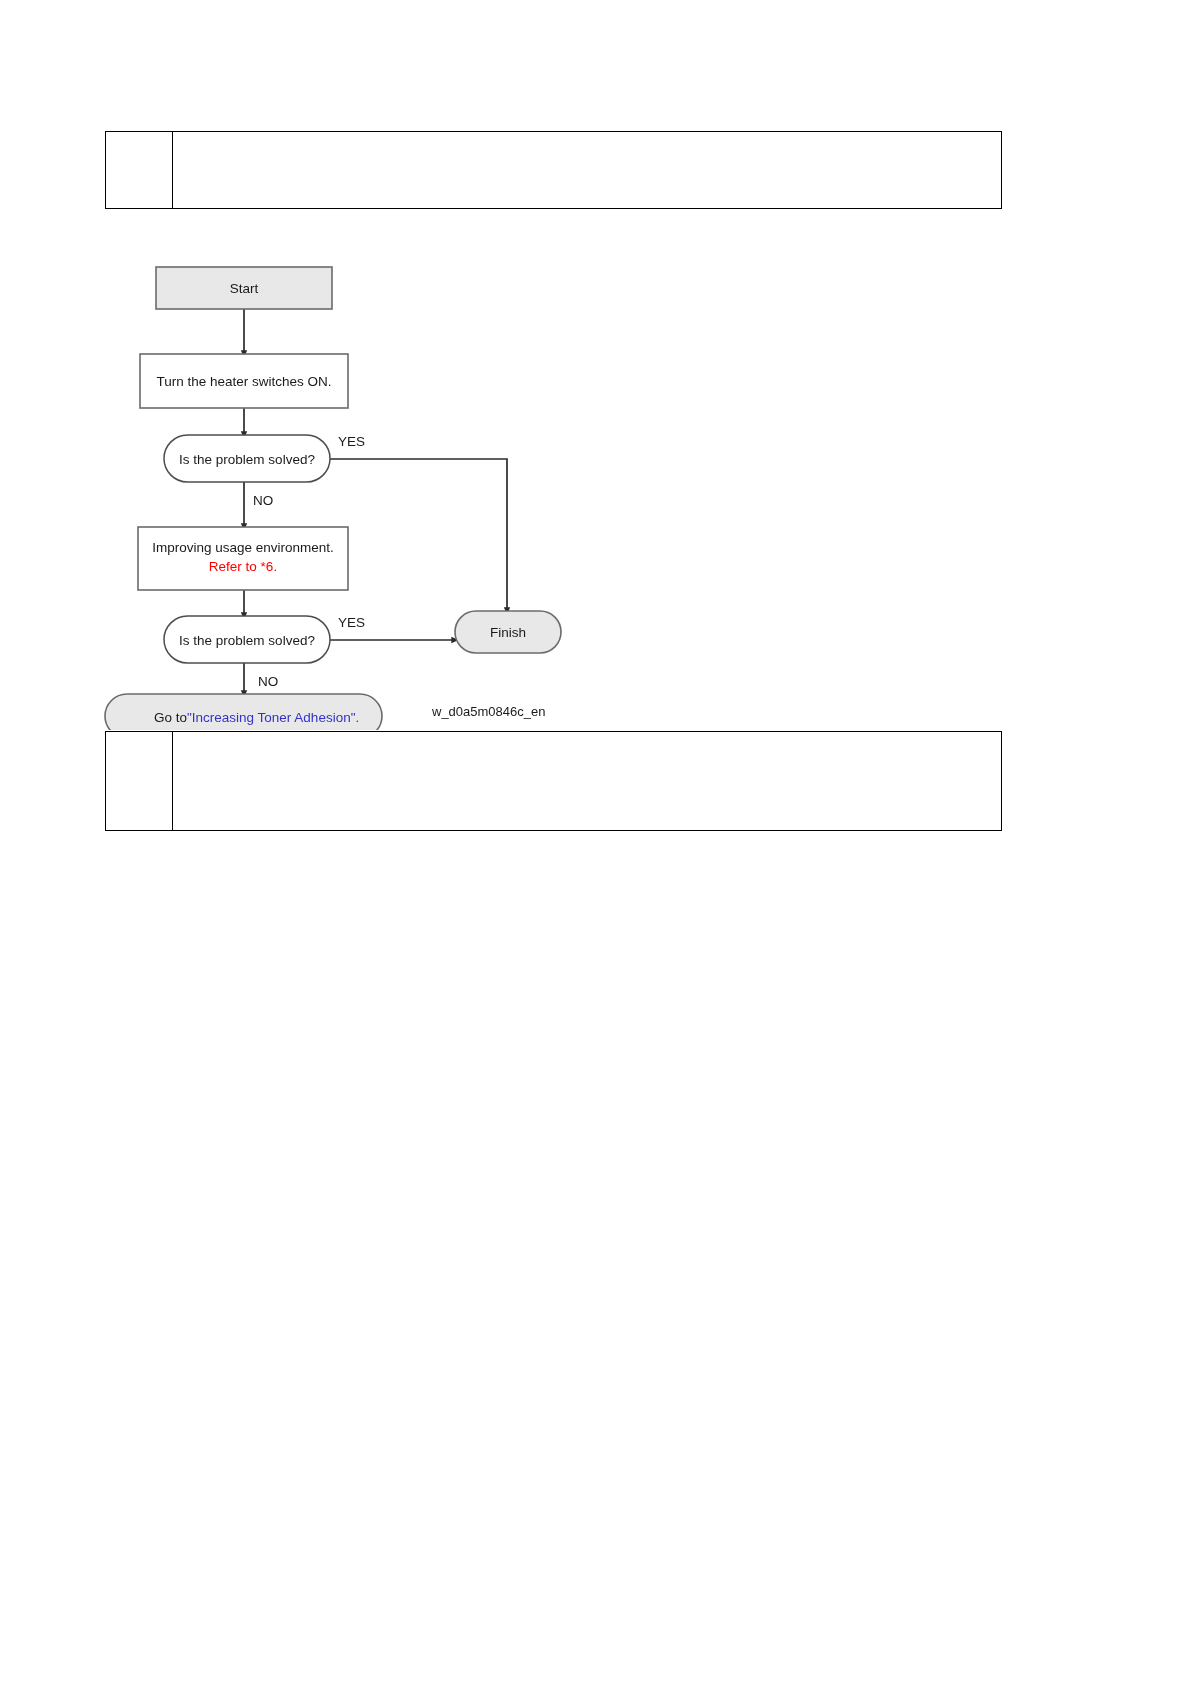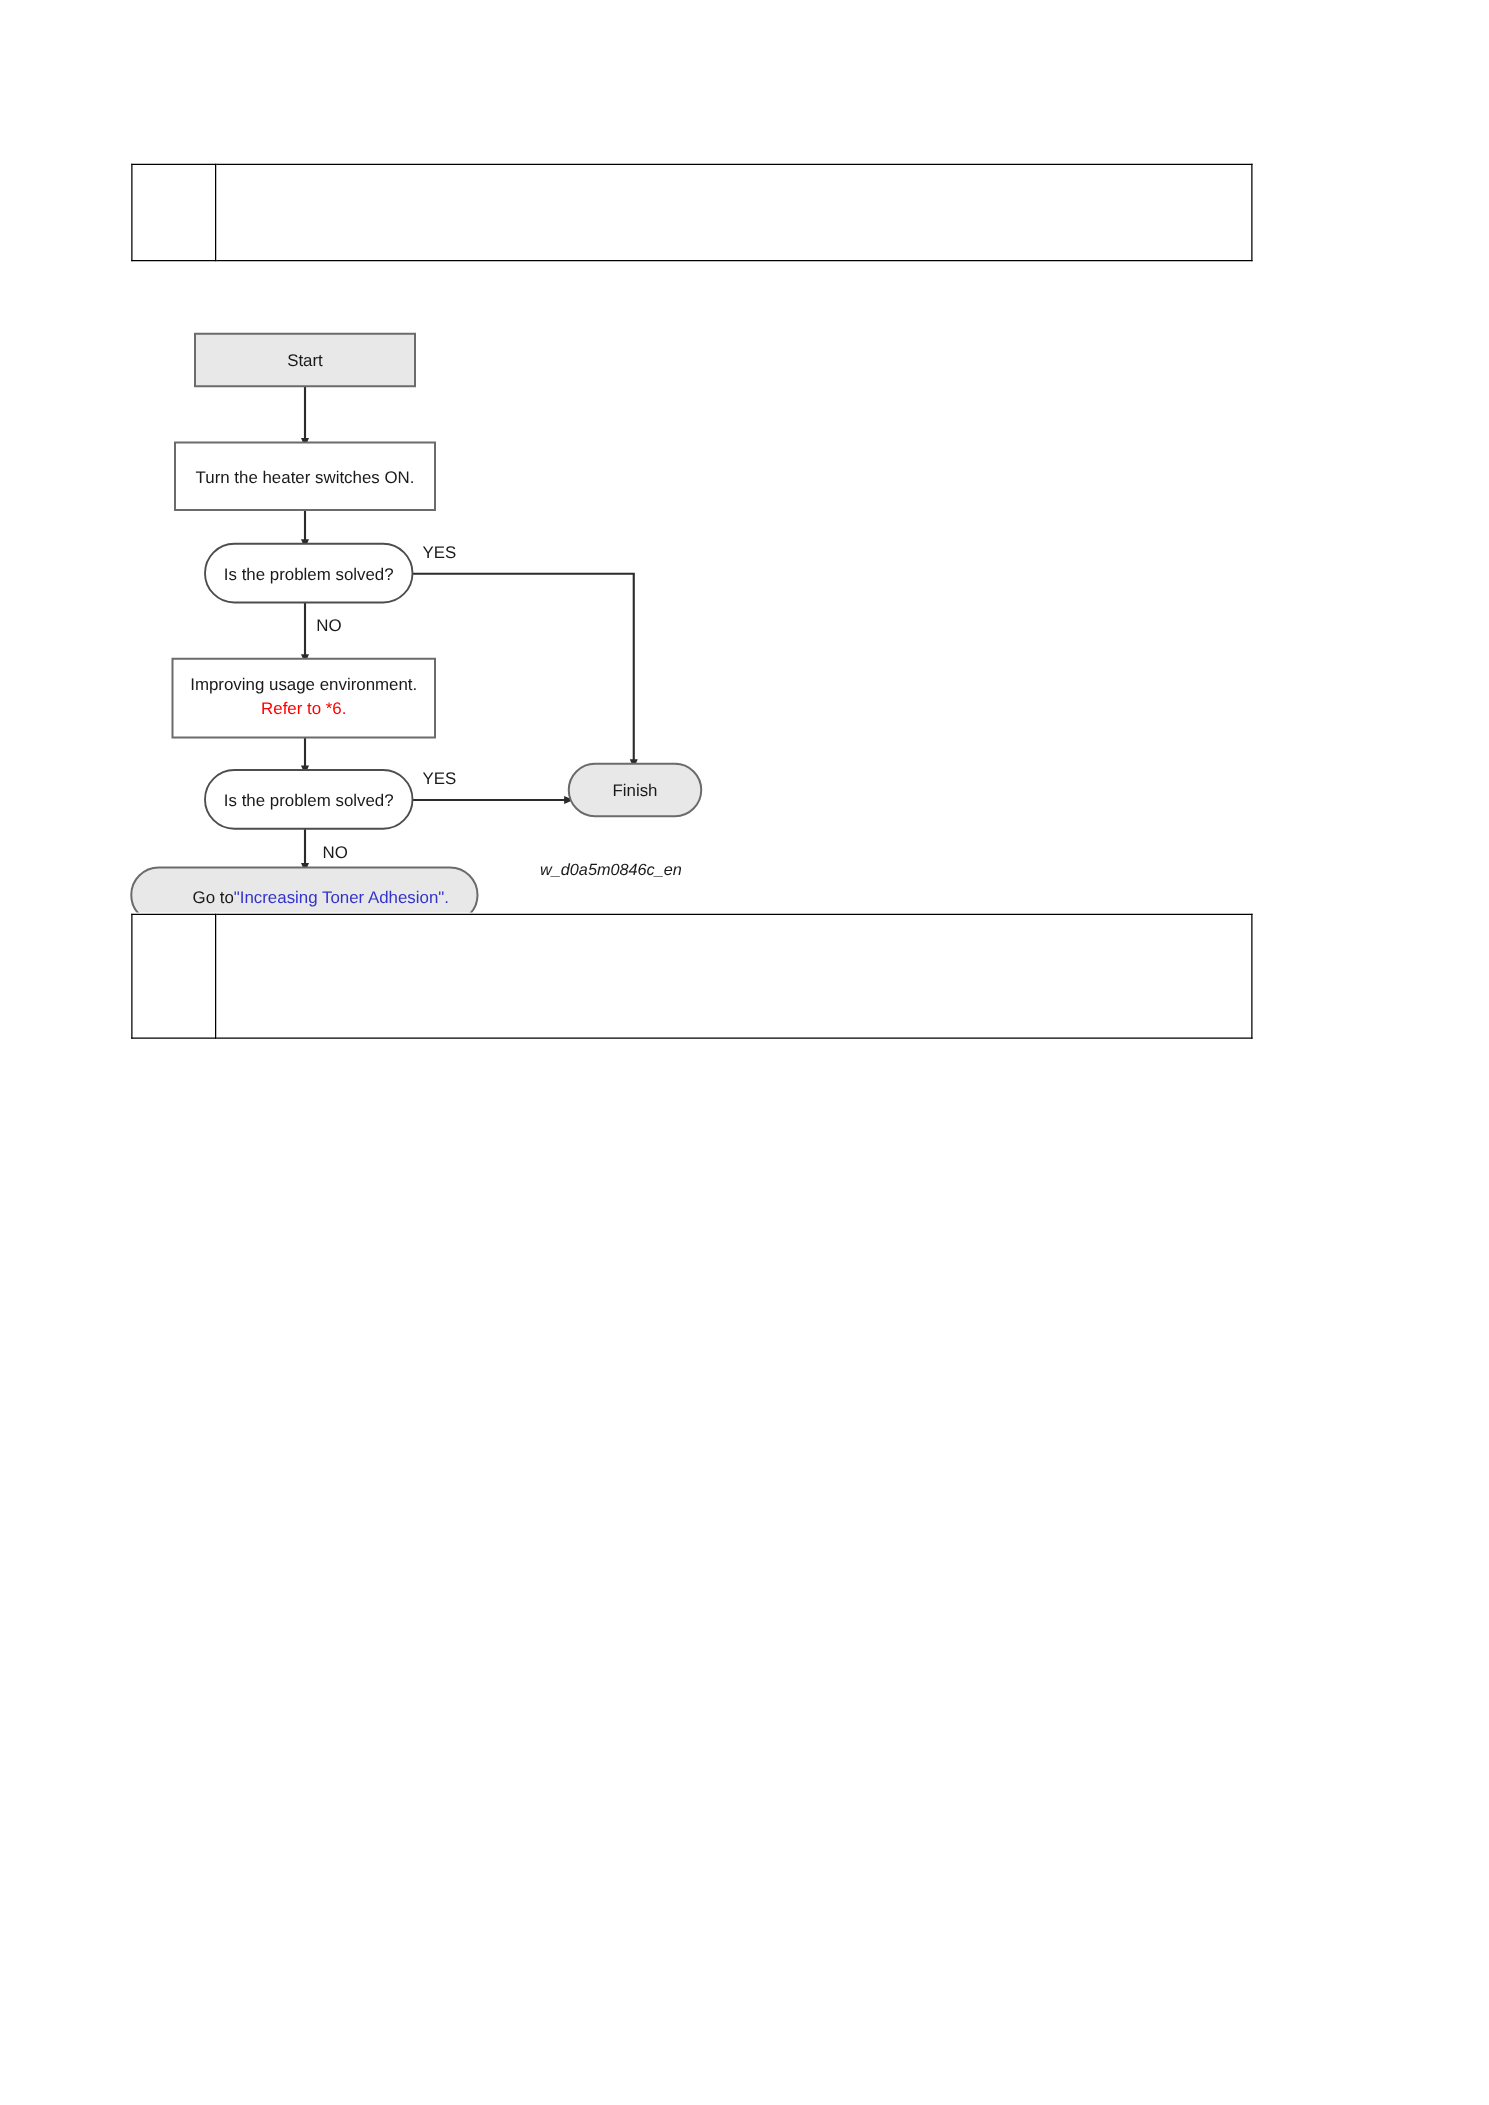--- a/index.html
+++ b/index.html
@@ -113,26 +113,25 @@
   }
   .flow-line {
     stroke: #2b2b2b;
     stroke-width: 1.7;
     fill: none;
   }
 
   .caption {
     position: absolute;
     left: 432px;
-    top: 688px;
+    top: 704px;
     font-size: 13px;
     color: #1a1a1a;
     font-family: "Liberation Sans", sans-serif;
     white-space: nowrap;
-    font-style: italic;
   }
 </style>
 </head>
 <body>
 
 <div class="page">
 
   <table class="doc-table" id="table-top">
     <tbody>
       <tr>

